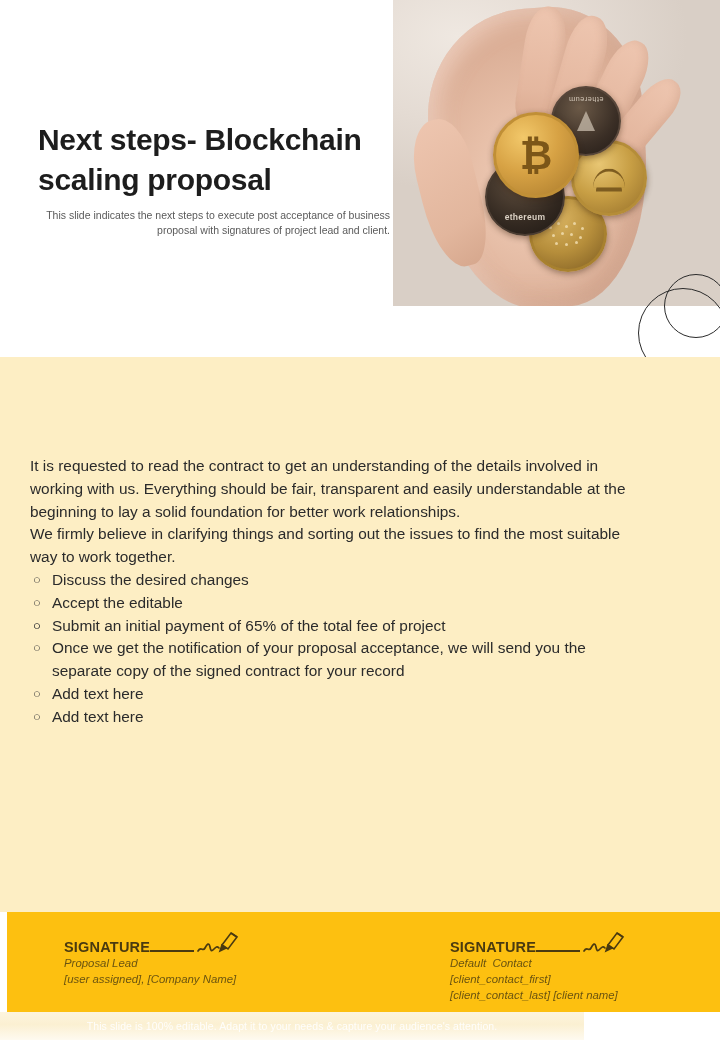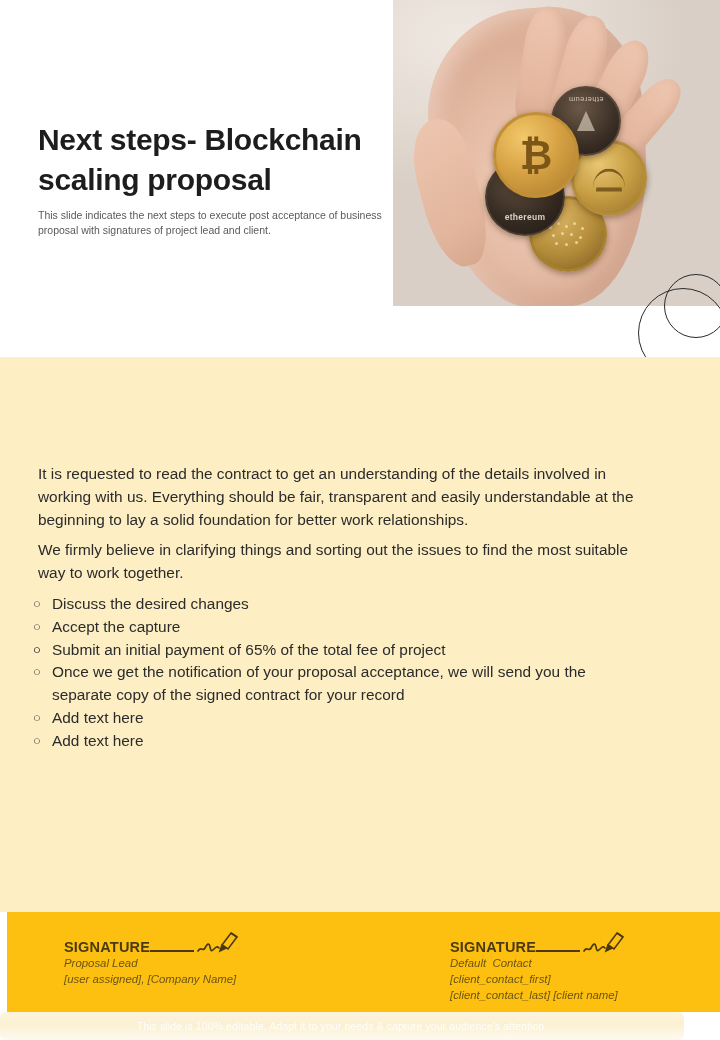--- a/index.html
+++ b/index.html
@@ -39,20 +39,21 @@
   }
 
   .subtitle {
     position: absolute;
     left: 38px;
     top: 208px;
     width: 352px;
     font-size: 10.5px;
     line-height: 1.45;
     color: #5a5a5a;
+    text-align: right;
   }
 
   
   .hero-photo {
     position: absolute;
     left: 393px;
     top: 0;
     width: 327px;
     height: 306px;
     overflow: hidden;
@@ -203,21 +204,21 @@
   .body-content {
     position: absolute;
     left: 30px;
     top: 98px;
     width: 614px;
     color: #2b2b2b;
     font-size: 15.4px;
     line-height: 1.48;
   }
   .body-content p {
-    margin: 8px;
+    margin: 0;
   }
   .bullet-list {
     list-style: none;
     margin: 0;
     padding: 0;
   }
   .bullet-list li {
     position: relative;
     padding-left: 22px;
     margin: 0;
@@ -272,26 +273,25 @@
     color: #6b5410;
     line-height: 1.42;
     white-space: pre;
     font-style: italic;
   }
 
   
   .note-banner {
     position: absolute;
     left: 0; top: 1012px;
-    width: 684px; height: 28px;
+    width: 584px; height: 28px;
     background: linear-gradient(180deg, #fdf4dd 0%, #fbf0d2 45%, #fefaf0 100%);
     display: flex;
     align-items: center;
     justify-content: center;
-    border-radius: 6px;
   }
   .note-banner .note-text {
     font-size: 10.5px;
     color: #ffffff;
     letter-spacing: .1px;
     opacity: .92;
   }
 </style>
 </head>
 <body>
@@ -353,21 +353,21 @@
     <div class="ring r2"></div>
   </div>
 </div>
 
 <div class="body-section">
   <div class="body-content">
     <p>It is requested to read the contract to get an understanding of the details involved in working with us. Everything should be fair, transparent and easily understandable at the beginning to lay a solid foundation for better work relationships.</p>
     <p>We firmly believe in clarifying things and sorting out the issues to find the most suitable way to work together.</p>
     <ul class="bullet-list">
       <li><span class="marker">○</span><span>Discuss the desired changes</span></li>
-      <li><span class="marker">○</span><span>Accept the capture</span></li>
+      <li><span class="marker">○</span><span>Accept the editable</span></li>
       <li><span class="marker">○</span></li>
       <li><span class="marker">○</span><span>Submit an initial payment  of 65% of the total fee of project</span></li>
       <li><span class="marker">○</span><span>Once we get the notification of your proposal acceptance, we will send you the separate copy of the signed contract for your record</span></li>
       <li><span class="marker">○</span><span>Add text here</span></li>
       <li><span class="marker">○</span><span>Add text here</span></li>
     </ul>
   </div>
 </div>
 
 <div class="sig-band">

